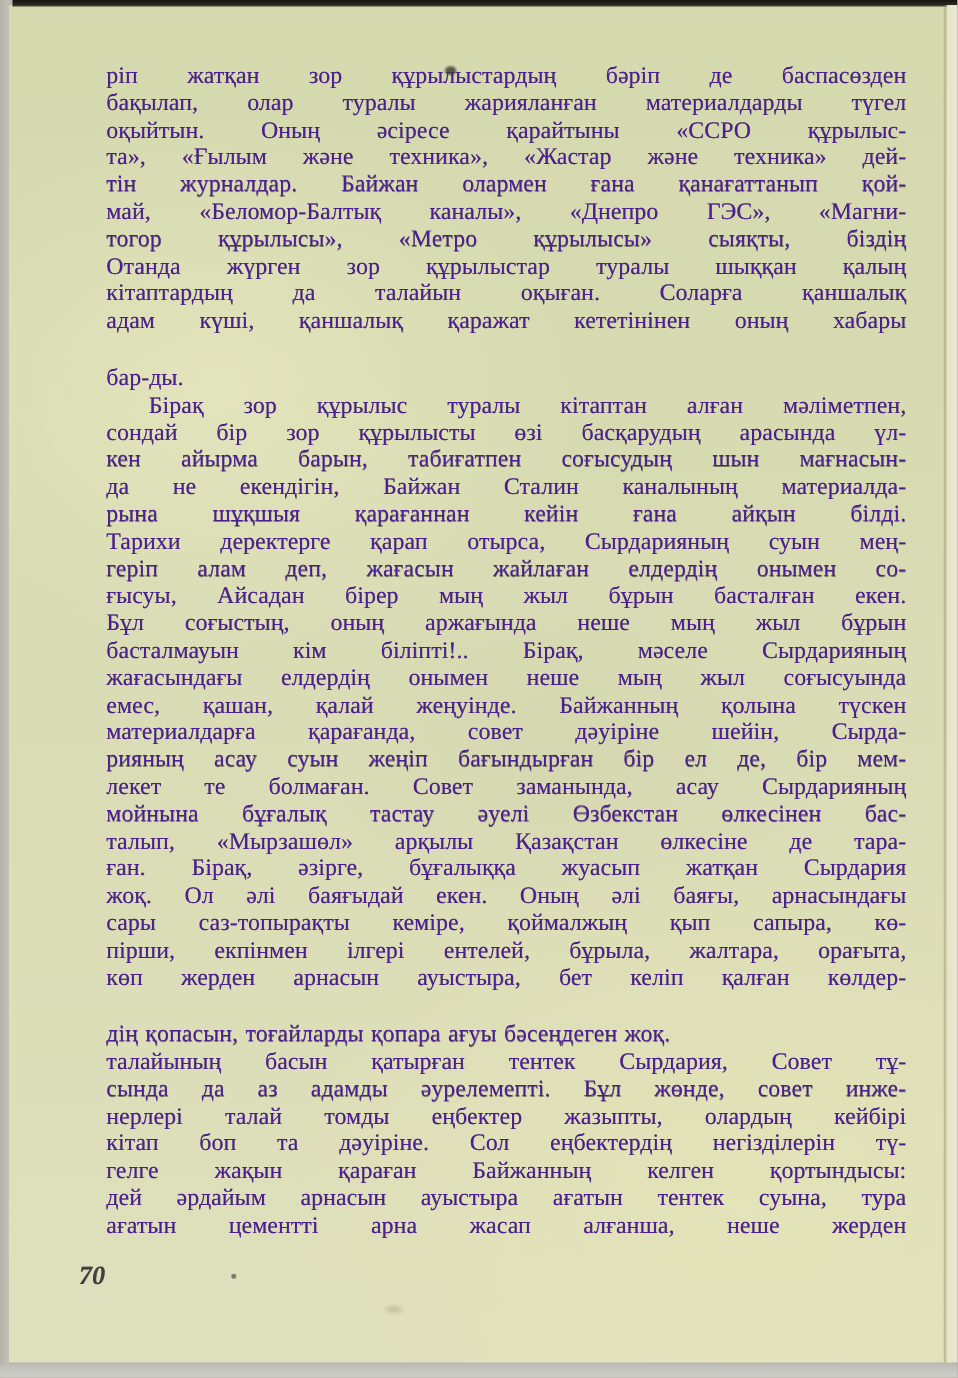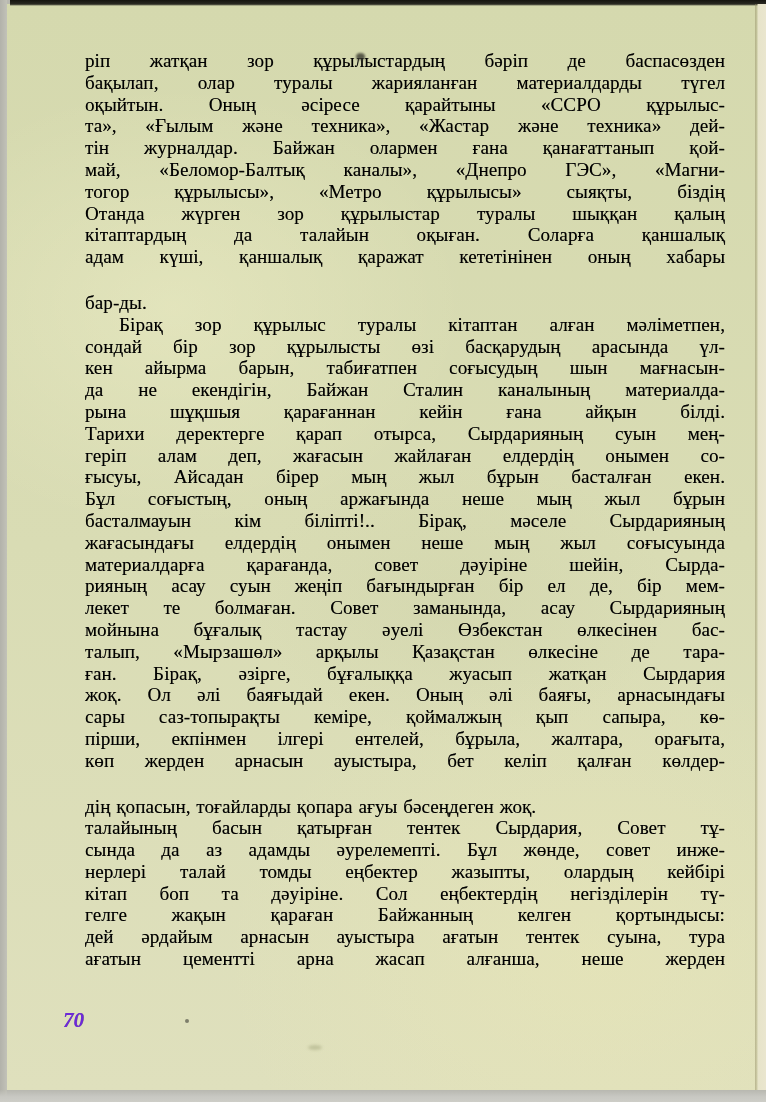--- a/index.html
+++ b/index.html
@@ -33,39 +33,39 @@
     position:absolute;left:0;right:0;bottom:0;height:12px;
     background:linear-gradient(180deg,rgba(180,180,172,0.25),#c8c8c2 55%,#cdcdc7);
   }
   .page-right-edge{
     position:absolute;top:4px;bottom:12px;right:0;width:11px;
     background:linear-gradient(90deg,rgba(150,143,105,0.55) 0,rgba(150,143,105,0.25) 2px,#e7e4ca 3px,#eae6cf 100%);
   }
   
   .page-text{
     position:absolute;left:85px;top:50px;width:640px;
-    color:#000000;
+    color:#4c1d95;
     font-size:19px;
     line-height:21.8px;
     letter-spacing:0.1px;
     word-spacing:1px;
     text-shadow:0.25px 0.25px 0 rgba(43,43,36,0.55);
   }
   .paragraph{margin:0;}
   .line{
     text-align:justify;
     text-align-last:justify;
     white-space:normal;
   }
   .line.last{text-align-last:left;margin-top:24px;}
   .line.indent{text-indent:34px;}
   .page-number{
     position:absolute;left:63px;top:1008px;
     font-size:21px;font-weight:bold;font-style:italic;
-    color:#6d28d9;
+    color:#404040;
     text-shadow:0.3px 0.3px 0 rgba(48,48,42,0.5);
   }
   
   .ink-blot{
     position:absolute;left:356px;top:53px;width:9px;height:7px;
     background:#3a3a30;border-radius:50%;filter:blur(1px);opacity:0.8;
   }
   .speck-1{
     position:absolute;left:185px;top:1019px;width:4px;height:4px;
     background:#55554a;border-radius:50%;filter:blur(0.5px);opacity:0.7;
@@ -104,20 +104,21 @@
         <div class="line">сондай бір зор құрылысты өзі басқарудың арасында үл-</div>
         <div class="line">кен айырма барын, табиғатпен соғысудың шын мағнасын-</div>
         <div class="line">да не екендігін, Байжан Сталин каналының материалда-</div>
         <div class="line">рына шұқшыя қарағаннан кейін ғана айқын білді.</div>
         <div class="line">Тарихи деректерге қарап отырса, Сырдарияның суын мең-</div>
         <div class="line">геріп алам деп, жағасын жайлаған елдердің онымен со-</div>
         <div class="line">ғысуы, Айсадан бірер мың жыл бұрын басталған екен.</div>
         <div class="line">Бұл соғыстың, оның аржағында неше мың жыл бұрын</div>
         <div class="line">басталмауын кім біліпті!.. Бірақ, мәселе Сырдарияның</div>
         <div class="line">жағасындағы елдердің онымен неше мың жыл соғысуында</div>
+        <div class="line">емес, қашан, қалай жеңуінде. Байжанның қолына түскен</div>
         <div class="line">материалдарға қарағанда, совет дәуіріне шейін, Сырда-</div>
         <div class="line">рияның асау суын жеңіп бағындырған бір ел де, бір мем-</div>
         <div class="line">лекет те болмаған. Совет заманында, асау Сырдарияның</div>
         <div class="line">мойнына бұғалық тастау әуелі Өзбекстан өлкесінен бас-</div>
         <div class="line">талып, «Мырзашөл» арқылы Қазақстан өлкесіне де тара-</div>
         <div class="line">ған. Бірақ, әзірге, бұғалыққа жуасып жатқан Сырдария</div>
         <div class="line">жоқ. Ол әлі баяғыдай екен. Оның әлі баяғы, арнасындағы</div>
         <div class="line">сары саз-топырақты кеміре, қоймалжың қып сапыра, кө-</div>
         <div class="line">пірши, екпінмен ілгері ентелей, бұрыла, жалтара, орағыта,</div>
         <div class="line">көп жерден арнасын ауыстыра, бет келіп қалған көлдер-</div>

